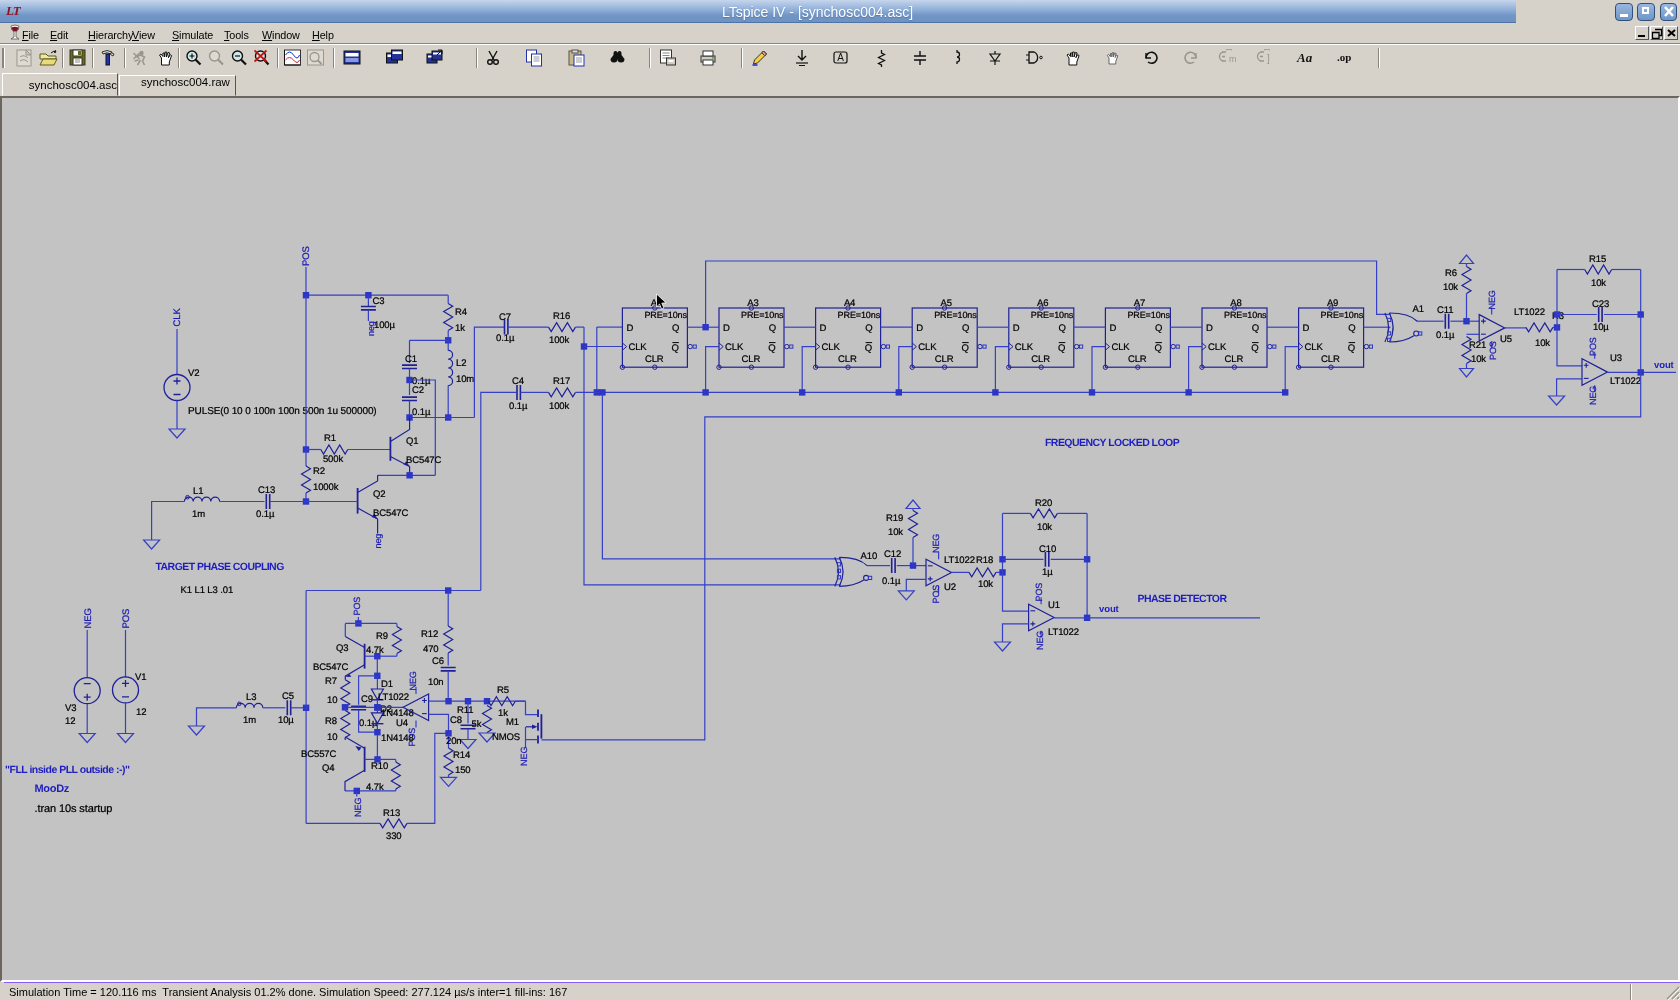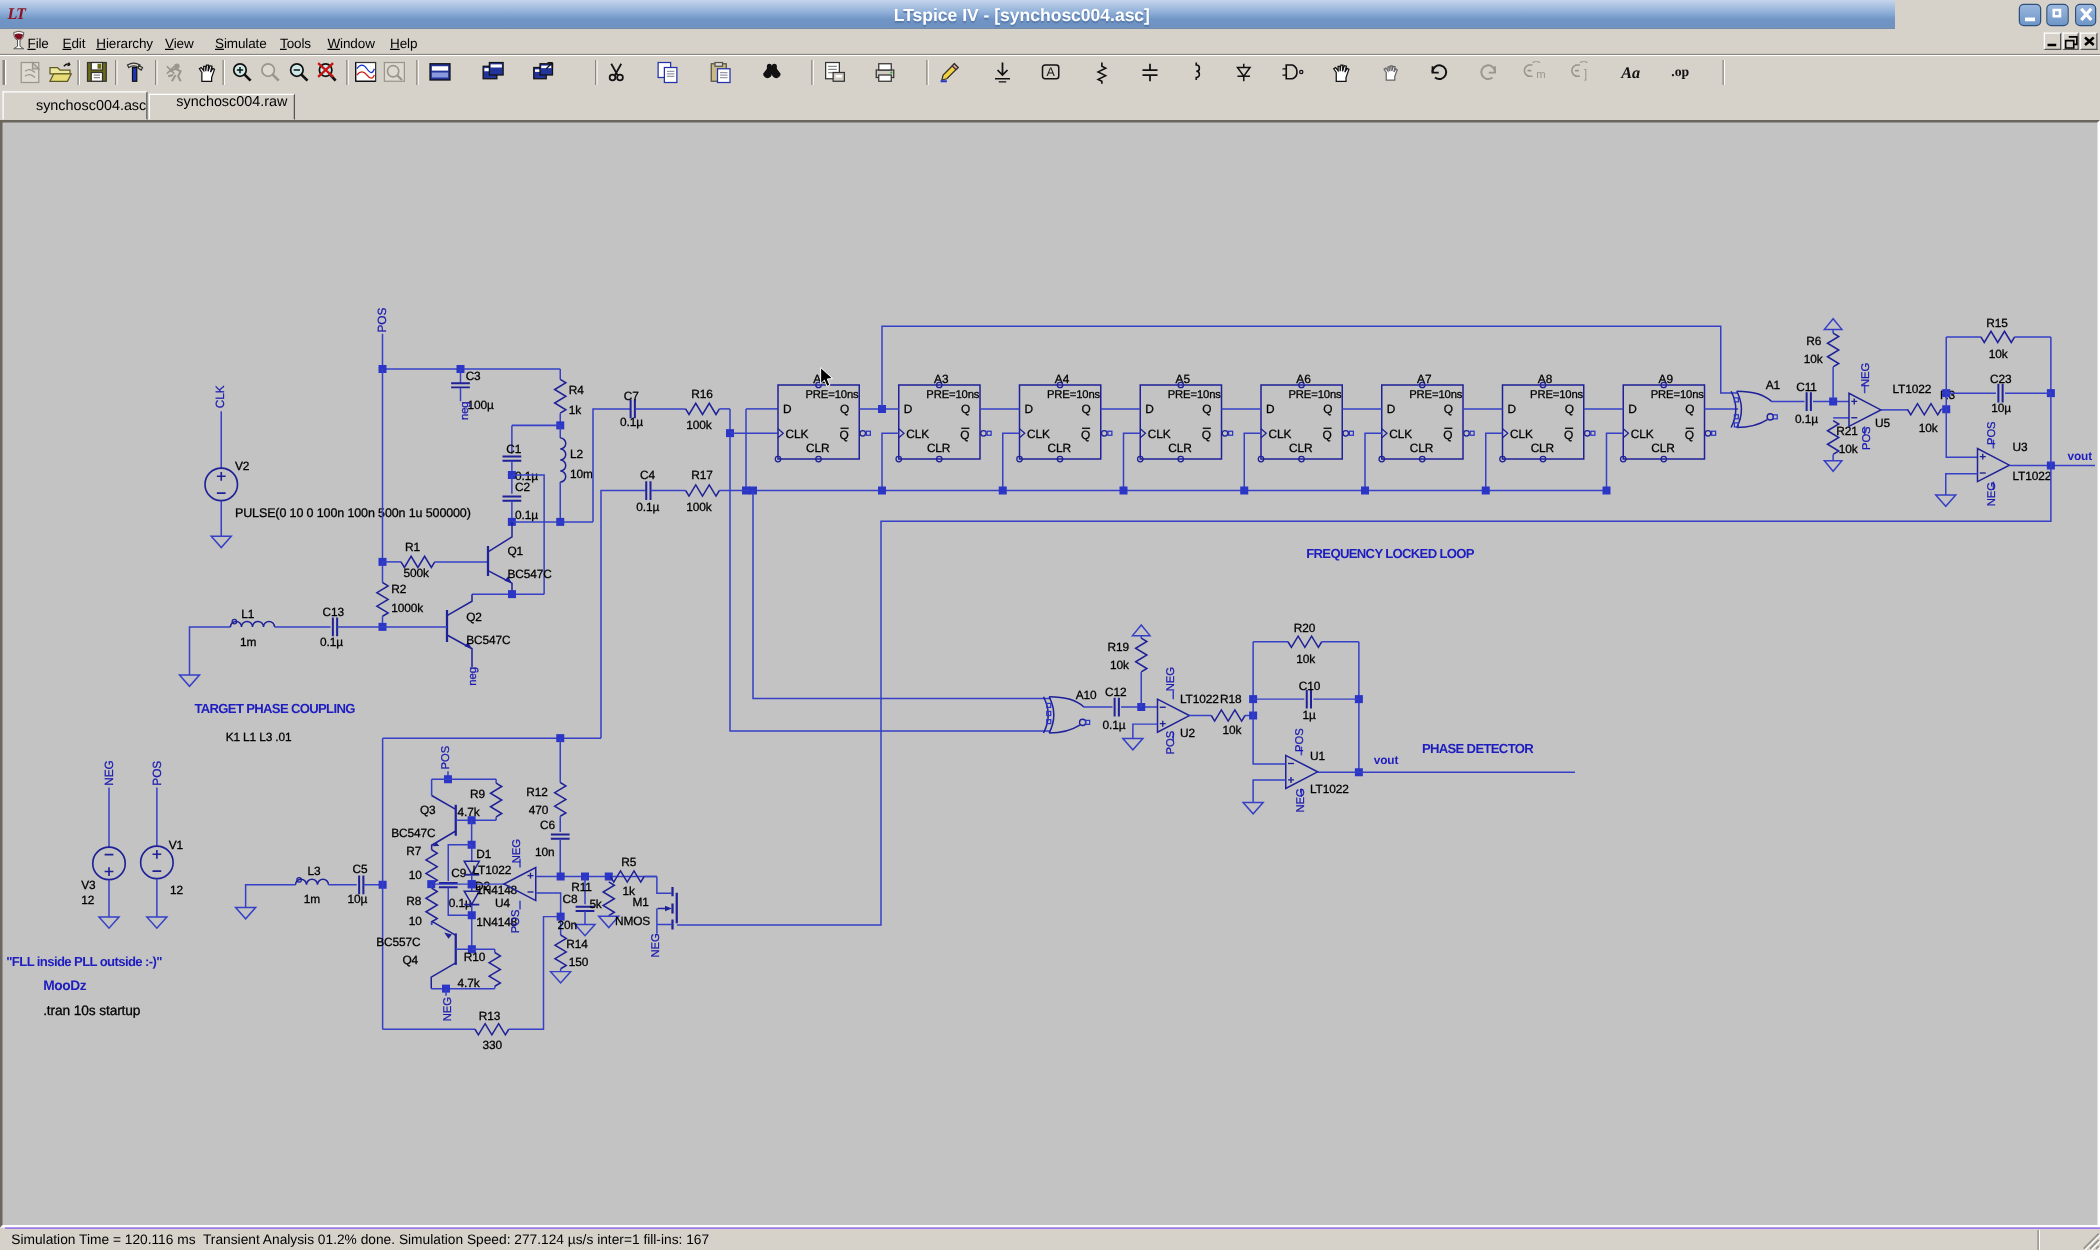--- a/index.html
+++ b/index.html
@@ -1,21 +1,21 @@
 <!DOCTYPE html>
 <html><head><meta charset="utf-8"><style>
 *{margin:0;padding:0;box-sizing:border-box}
 body{width:1680px;height:1000px;overflow:hidden;font-family:"Liberation Sans",sans-serif;background:#d6d2ca}
 .abs{position:absolute}
 </style></head>
 <body>
 
 <div class="abs" style="left:0;top:0;width:1516px;height:23px;background:linear-gradient(#c6d5ec,#8fafd8 45%,#7195c5 70%,#6d92c3);border-bottom:1px solid #4f74a3">
   <div class="abs" style="left:6px;top:3px;font:italic bold 13px 'Liberation Serif',serif;color:#8b1525;letter-spacing:-1px">LT</div>
-  <div class="abs" style="left:0;top:3.5px;width:1635px;text-align:center;font-weight:bold;font-size:14px;color:#fff;text-shadow:0 1px 1px #5578a8">LTspice IV - [synchosc004.asc]</div>
+  <div class="abs" style="left:0;top:3.5px;width:1635px;text-align:center;font-weight:normal;font-size:14px;color:#fff;text-shadow:0 1px 1px #5578a8">LTspice IV - [synchosc004.asc]</div>
 
   <div class="abs" style="left:1615px;top:2.5px;width:17.5px;height:18px;border:1.5px solid #30507c;border-radius:4px;background:linear-gradient(#9ab7de,#6e96c8)">
      <div class="abs" style="left:3.5px;top:10.5px;width:8px;height:2.6px;background:#fff"></div>
     </div>
   <div class="abs" style="left:1637px;top:2.5px;width:17.5px;height:18px;border:1.5px solid #30507c;border-radius:4px;background:linear-gradient(#9ab7de,#6e96c8)">
      <div class="abs" style="left:3.5px;top:3.5px;width:7px;height:7px;border:2px solid #fff"></div>
     </div>
   <div class="abs" style="left:1659.5px;top:2.5px;width:17.5px;height:18px;border:1.5px solid #30507c;border-radius:4px;background:linear-gradient(#9ab7de,#6e96c8)">
      <svg width="14" height="13" style="position:absolute;left:1px;top:1px">
         <path d="M3,2 L11,11 M11,2 L3,11" stroke="#fff" stroke-width="2.6"></path>
@@ -23,21 +23,21 @@
     </div>
 </div>
 
 <div class="abs" style="left:0;top:24px;width:1680px;height:31px;background:#d6d2ca;font-size:10.8px;letter-spacing:-0.1px;color:#000">
   <svg class="abs" width="18" height="19" style="left:6px;top:0">
       <path d="M5,2 q4,-2 8,0 q0,5 -3,6 l0,5 l3,2 l-8,0 l3,-2 l0,-5 q-3,-1 -3,-6" fill="#fff" stroke="#555" stroke-width="0.8"></path>
       <path d="M5.6,3.5 q3,-1.4 6.8,0 q-0.4,3.6 -3.4,4.3 q-3,-0.7 -3.4,-4.3" fill="#7a1020"></path>
     </svg>
   <span style="position:absolute;left:22px;top:5px"><u>F</u>ile</span>
     <span style="position:absolute;left:50px;top:5px"><u>E</u>dit</span>
-    <span style="position:absolute;left:77px;top:5px"><u>H</u>ierarchy</span>
+    <span style="position:absolute;left:88px;top:5px"><u>H</u>ierarchy</span>
     <span style="position:absolute;left:132px;top:5px"><u>V</u>iew</span>
     <span style="position:absolute;left:172px;top:5px"><u>S</u>imulate</span>
     <span style="position:absolute;left:224px;top:5px"><u>T</u>ools</span>
     <span style="position:absolute;left:262px;top:5px"><u>W</u>indow</span>
     <span style="position:absolute;left:312px;top:5px"><u>H</u>elp</span>
 
   <div class="abs" style="left:1635px;top:2px;width:13.5px;height:13.5px;background:#d6d2ca;border:1px solid;border-color:#fff #555 #555 #fff;font:bold 9px 'Liberation Sans'">
       <div class="abs" style="left:2px;top:8px;width:7px;height:2px;background:#000"></div>
     </div>
   <div class="abs" style="left:1649.5px;top:2px;width:13.5px;height:13.5px;background:#d6d2ca;border:1px solid;border-color:#fff #555 #555 #fff"><svg width="12" height="12">

